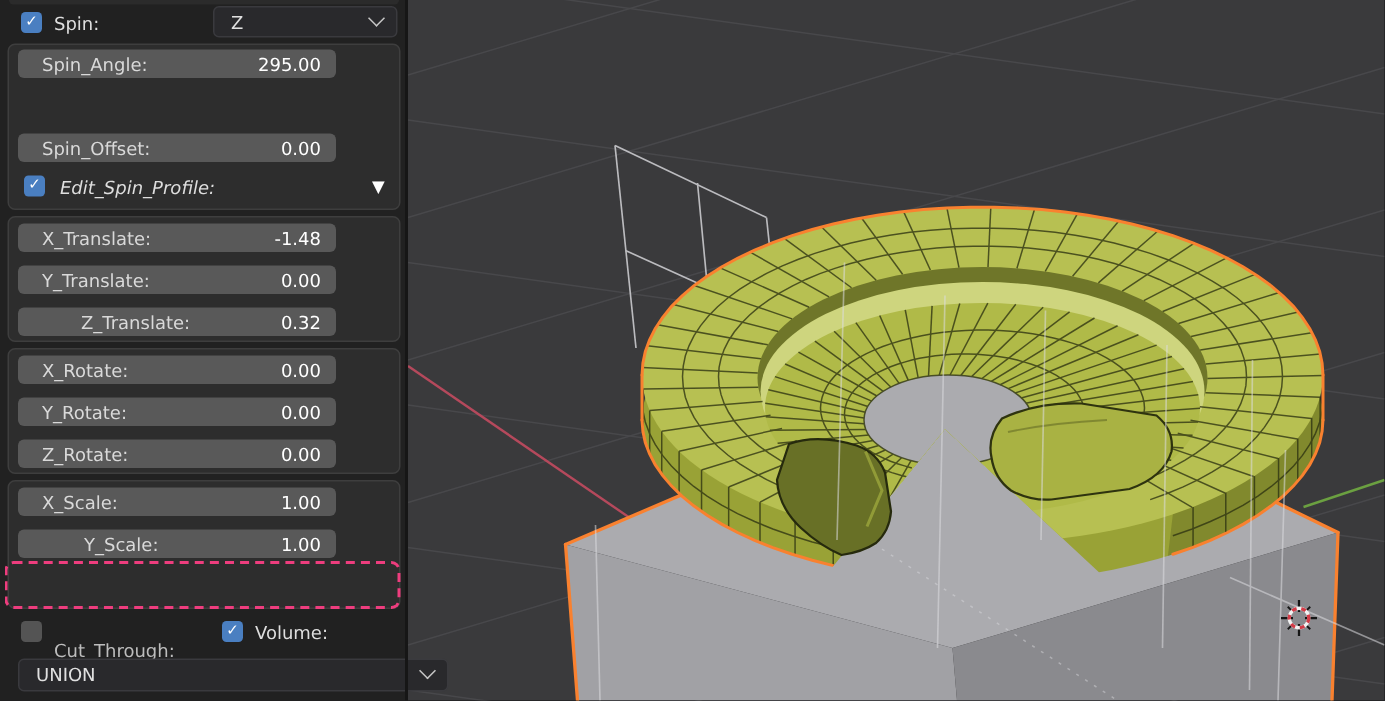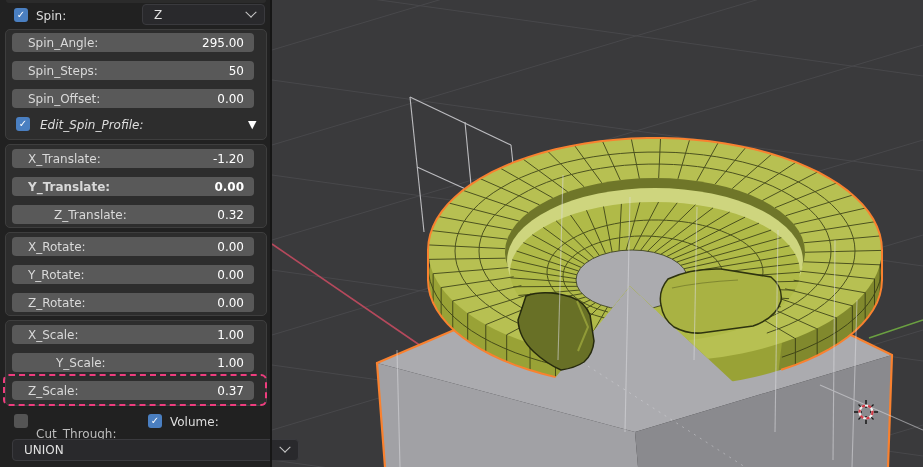--- a/index.html
+++ b/index.html
@@ -6,21 +6,21 @@
   #app{position:relative;width:923px;height:467px;overflow:hidden;
        font-family:"DejaVu Sans","Liberation Sans",sans-serif;font-size:12px;}
 
   
   #panel{position:absolute;left:0;top:0;width:272px;height:467px;background:#212121;z-index:5;}
   #panel .seam{position:absolute;right:0;top:0;width:2px;height:100%;background:#161616;}
   .top-sliver{position:absolute;left:6px;top:0;width:260px;height:3px;background:#2b2b2b;
               border-radius:0 0 4px 4px;}
   .box{position:absolute;left:5px;width:262px;background:#2d2d2d;border:1px solid #3e3e3e;
        border-radius:5px;box-sizing:border-box;}
-  .slider{position:absolute;left:12px;width:242px;height:19px;background:#595959;border-radius:4px;
+  .slider{position:absolute;left:12px;width:212px;height:19px;background:#595959;border-radius:4px;
           display:flex;justify-content:space-between;align-items:center;box-sizing:border-box;
           padding:0 10px 0 16px;cursor:ew-resize;}
   .slider .s-label{color:#d9d9d9;}
   .slider .s-value{color:#ffffff;}
   .row-label{color:#dedede;}
   .checkbox{position:absolute;width:14px;height:14px;border-radius:3px;background:#545454;
             display:flex;align-items:center;justify-content:center;cursor:pointer;}
   .checkbox .check{display:none;color:#fff;font-size:10px;font-weight:bold;line-height:1;}
   .checkbox.checked{background:#4a7fc1;}
   .checkbox.checked .check{display:block;}
@@ -249,40 +249,36 @@
     <div class="dropdown" style="left:142px;top:4px;width:123px;height:21px;">
       <span>Z</span>
       <span class="chev"></span>
     </div>
 
     <div class="box" style="top:29px;height:111px;"></div>
     <div class="slider" style="top:33px;">
       <span class="s-label">Spin_Angle:</span>
       <span class="s-value">295.00</span>
     </div>
-    <div class="slider" style="top:61px;">
-      <span class="s-label">Spin_Steps:</span>
-      <span class="s-value">50</span>
-    </div>
     <div class="slider" style="top:89px;">
       <span class="s-label">Spin_Offset:</span>
       <span class="s-value">0.00</span>
     </div>
     <span class="checkbox checked" style="left:16px;top:117px;">
         <span class="check">✓</span>
       </span>
     <span class="lab row-label" style="left:40px;top:118px;font-style:italic;">Edit_Spin_Profile:</span>
     <span class="tri" style="left:248px;top:118px;">▼</span>
 
     <div class="box" style="top:144px;height:84px;"></div>
     <div class="slider" style="top:149px;gap:23px;">
       <span class="s-label">X_Translate:</span>
-      <span class="s-value">-1.20</span>
-    </div>
-    <div class="slider" style="top:177px;font-weight:bold;">
+      <span class="s-value">-1.48</span>
+    </div>
+    <div class="slider" style="top:177px;">
       <span class="s-label">Y_Translate:</span>
       <span class="s-value">0.00</span>
     </div>
     <div class="slider" style="top:205px;padding-left:42px;">
       <span class="s-label">Z_Translate:</span>
       <span class="s-value">0.32</span>
     </div>
 
     <div class="box" style="top:232px;height:84px;"></div>
     <div class="slider" style="top:237px;">
@@ -299,24 +295,20 @@
     </div>
 
     <div class="box" style="top:320px;height:86px;"></div>
     <div class="slider" style="top:325px;gap:45px;">
       <span class="s-label">X_Scale:</span>
       <span class="s-value">1.00</span>
     </div>
     <div class="slider" style="top:353px;padding-left:44px;">
       <span class="s-label">Y_Scale:</span>
       <span class="s-value">1.00</span>
-    </div>
-    <div class="slider" style="top:381px;">
-      <span class="s-label">Z_Scale:</span>
-      <span class="s-value">0.37</span>
     </div>
     <div class="hl-box" style="border-color: rgb(238, 61, 126);"></div>
 
     <span class="checkbox" style="left:14px;top:414px;"></span>
     <span class="lab row-label" style="left:36px;top:415px;color:#bdbdbd;margin-top:12px;">Cut_Through:</span>
     <span class="checkbox checked" style="left:148px;top:414px;">
         <span class="check">✓</span>
       </span>
     <span class="lab row-label" style="left:170px;top:415px;">Volume:</span>
 

